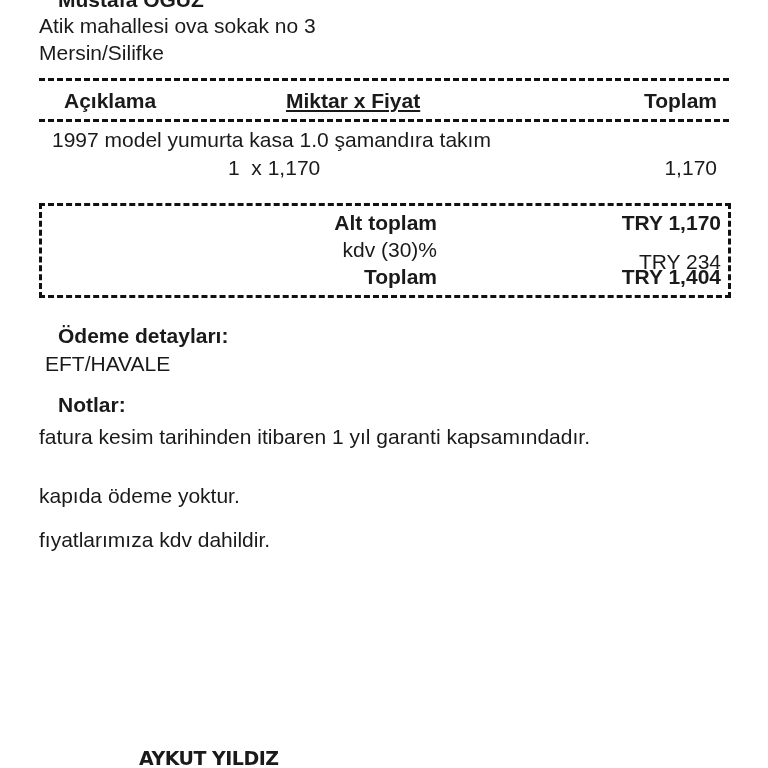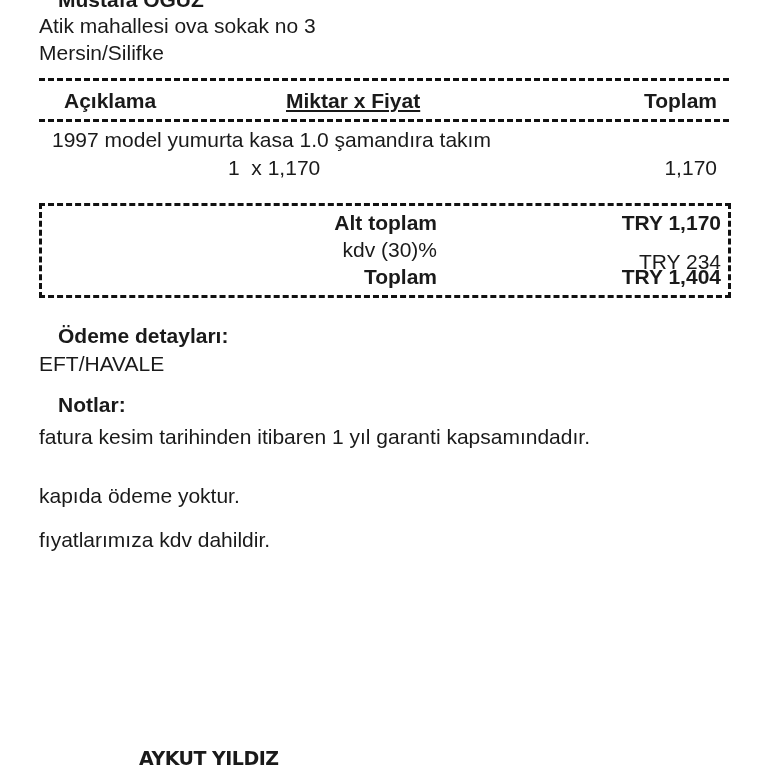--- a/index.html
+++ b/index.html
@@ -53,21 +53,21 @@
     .tot-label { position: absolute; right: 331px; font-size: 21px; line-height: 26px; text-align: right; }
     .tot-val { position: absolute; right: 47px; font-size: 21px; line-height: 26px; text-align: right; }
     #sub-label { top: 210px; font-weight: bold; }
     #sub-val { top: 210px; font-weight: bold; }
     #tax-label { top: 237px; }
     #tax-val { top: 237px; margin-top: 12px; }
     #grand-label { top: 264px; font-weight: bold; }
     #grand-val { top: 264px; font-weight: bold; }
 
     #pay-title { left: 39px; top: 323px; }
-    #pay-method { left: 39px; top: 351px; text-align: center; }
+    #pay-method { left: 45px; top: 351px; text-align: center; }
     #notes-title { left: 39px; top: 392px; }
     #note-0 { left: 39px; top: 424px; }
     #note-1 { left: 39px; top: 474px; margin-top: 9px; }
     #note-2 { left: 39px; top: 527px; }
 
     #signature {
       left: 139px; top: 745px;
       font-family: "DejaVu Sans", sans-serif;
       font-weight: bold;
       font-size: 19px;

